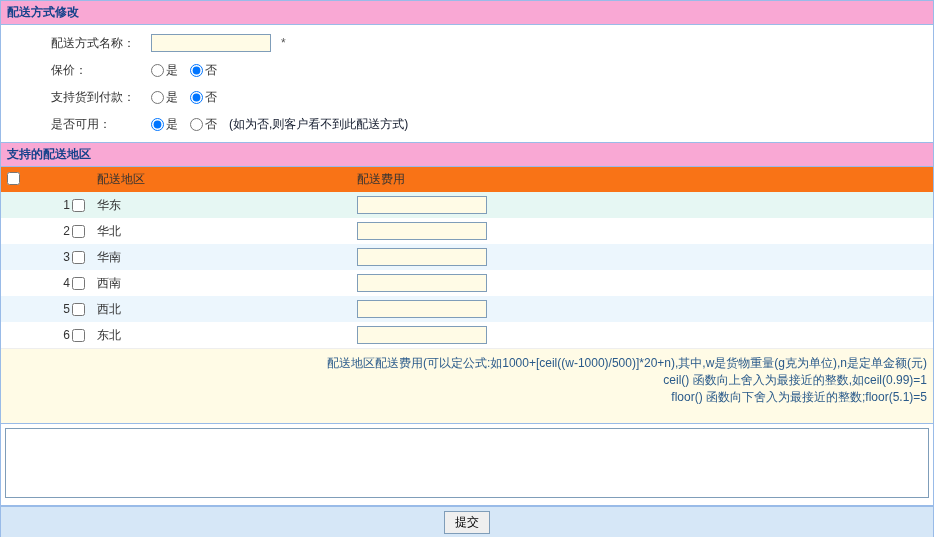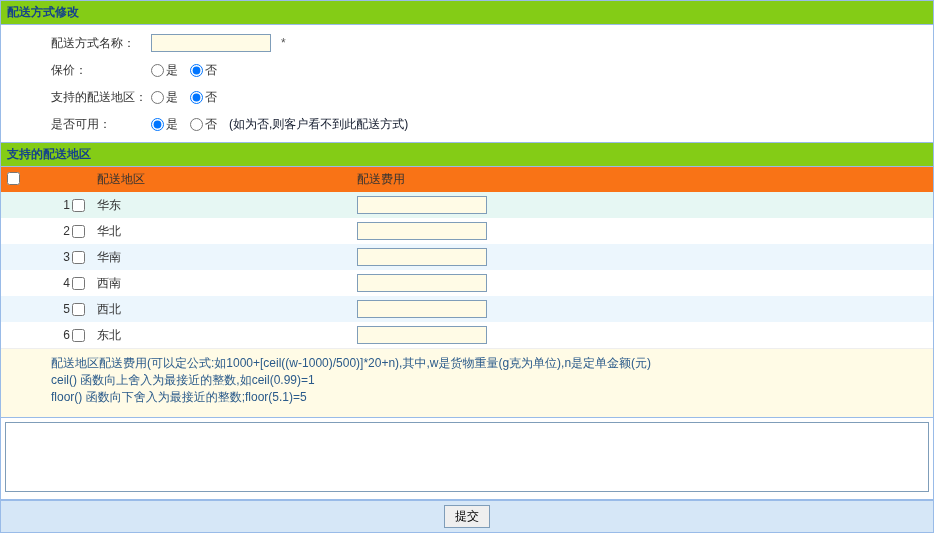--- a/index.html
+++ b/index.html
@@ -8,21 +8,21 @@
     font-size: 12px;
     color: #333;
     background: #fff;
     width: 934px;
   }
   .panel {
     border: 1px solid #99bbe8;
     margin-bottom: 0;
   }
   .panel-header {
-    background: #84cc16;
+    background: #f9a8d4;
     color: #15428b;
     font-weight: bold;
     padding: 3px 6px;
     border-bottom: 1px solid #99bbe8;
     font-size: 12px;
   }
   .form-body {
     padding: 4px 0 4px 50px;
   }
   .form-row {
@@ -78,25 +78,26 @@
     width: 130px;
     height: 18px;
     background: #fffbe6;
     border: 1px solid #7f9db9;
     font-size: 12px;
     padding: 1px 2px;
   }
   .idx-cell { display:flex; align-items:center; justify-content:flex-end; gap:2px; }
   .note-box {
     background: #fffbe6;
-    padding: 6px 6px 12px 50px;
+    padding: 6px 6px 18px 50px;
     color: #2a5a8a;
     font-size: 12px;
     line-height: 1.4;
     border-top: 1px solid #eee;
+    text-align: right;
   }
   .desc-body {
     padding: 4px;
   }
   .desc-textarea {
     width: 100%;
     height: 70px;
     border: 1px solid #7f9db9;
     font-family: inherit;
     font-size: 12px;
@@ -147,21 +148,21 @@
           <span>是</span>
         </label>
         <label class="radio-wrap">
           <input type="radio" name="insured" checked="" style="">
           <span>否</span>
         </label>
       </div>
     </div>
 
     <div class="form-row">
-      <div class="form-label">支持的配送地区：</div>
+      <div class="form-label">支持货到付款：</div>
       <div class="form-ctrl">
         <label class="radio-wrap">
           <input type="radio" name="cod" style="">
           <span>是</span>
         </label>
         <label class="radio-wrap">
           <input type="radio" name="cod" checked="" style="">
           <span>否</span>
         </label>
       </div>

